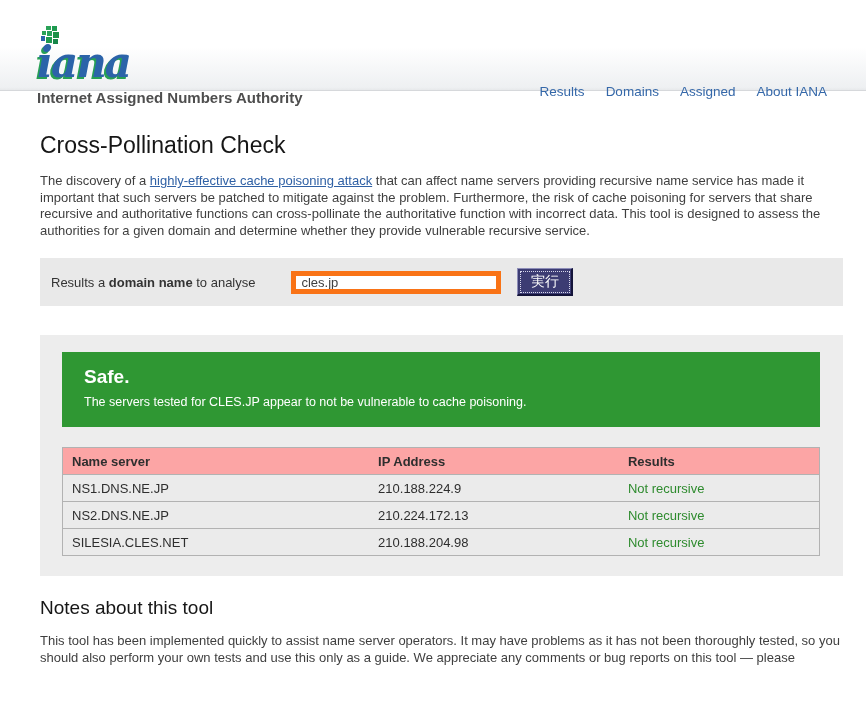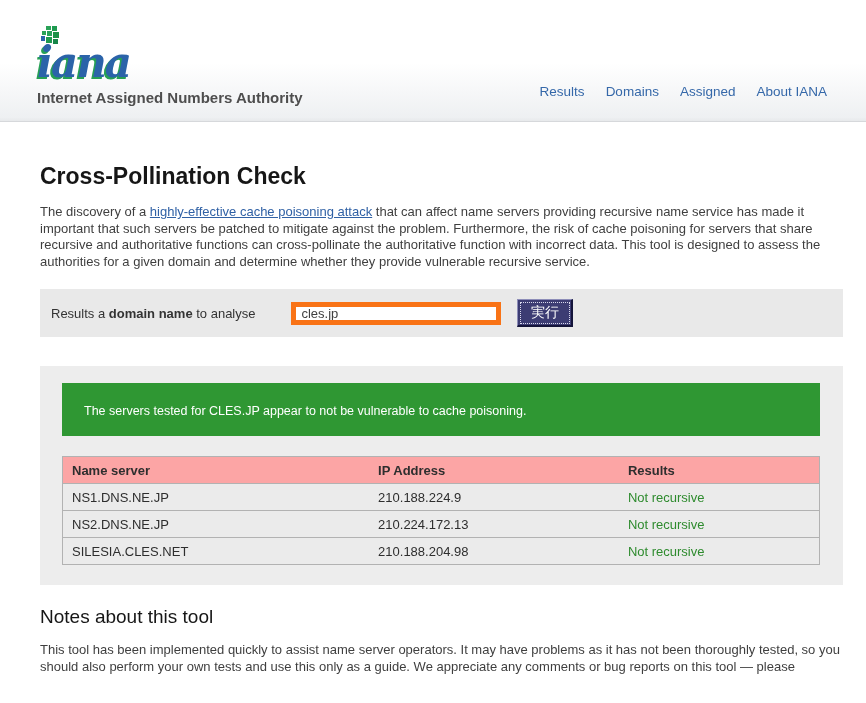--- a/index.html
+++ b/index.html
@@ -6,21 +6,21 @@
   html, body { margin:0; padding:0; }
   body {
     width: 866px; height: 703px; overflow: hidden;
     background: #ffffff;
     font-family: "Liberation Sans", sans-serif;
     color: #3f3f3f;
   }
 
   
   .site-header {
-    position: relative; height: 122px;
+    position: relative; height: 91px;
     background: linear-gradient(180deg, #ffffff 0%, #ffffff 52%, #eef0f2 97%, #e7e9eb 100%);
     border-bottom: 1px solid #d6d8db;
   }
   .logo { position: absolute; left: 37px; top: 26px; }
   .globe-icon { display: block; margin-left: 1px; }
   .logo-script {
     display: block; margin-top: -7px;
     font-family: "DejaVu Serif", serif;
     font-style: italic; font-weight: bold;
     font-size: 42px; line-height: 40px; letter-spacing: -2px;
@@ -36,21 +36,21 @@
     position: absolute; right: 39px; top: 84px;
     display: flex; gap: 21px;
     font-size: 13.5px;
   }
   .main-nav a { color: #3568a9; text-decoration: none; }
 
   
   .content { padding: 0 23px 0 40px; }
 
   .page-title {
-    margin: 41px 0 0; font-size: 23px; font-weight: 700; color: #161616;
+    margin: 41px 0 0; font-size: 23px; font-weight: 400; color: #161616;
   }
   .intro {
     margin: 14px 0 0; font-size: 13px; line-height: 16.5px; color: #3f3f3f;
   }
   .inline-link { color: #3061a5; text-decoration: underline; }
 
   
   .form-bar {
     margin-top: 19px; height: 48px; background: #e9e9e9;
     display: flex; align-items: center;
@@ -132,20 +132,21 @@
   <p class="intro"><span>The discovery of a </span><a href="#" class="inline-link">highly-effective cache poisoning attack</a><span> that can affect name servers providing recursive name service has made it important that such servers be patched to mitigate against the problem. Furthermore, the risk of cache poisoning for servers that share recursive and authoritative functions can cross-pollinate the authoritative function with incorrect data. This tool is designed to assess the authorities for a given domain and determine whether they provide vulnerable recursive service.</span></p>
 
   <div class="form-bar">
     <span class="form-label"><span>Results a </span><b>domain name</b><span> to analyse</span></span>
     <input type="text" class="domain-input" value="cles.jp" style="">
     <button type="submit" class="submit-btn">実行</button>
   </div>
 
   <section class="result-panel">
     <div class="status-banner">
+      <h2 class="status-title">Safe.</h2>
       <p class="status-message">The servers tested for CLES.JP appear to not be vulnerable to cache poisoning.</p>
     </div>
 
     <table class="results-table">
       <thead>
         <tr>
           <th class="col-ns">Name server</th>
           <th class="col-ip">IP Address</th>
           <th>Results</th>
         </tr>

